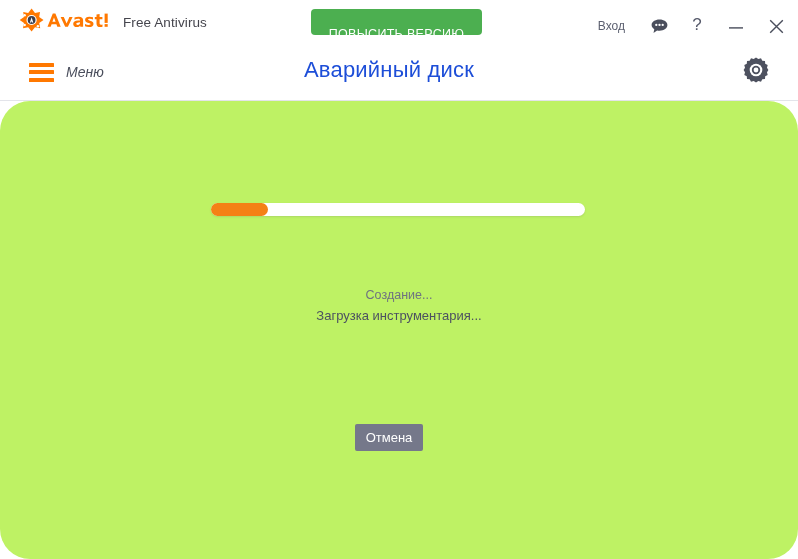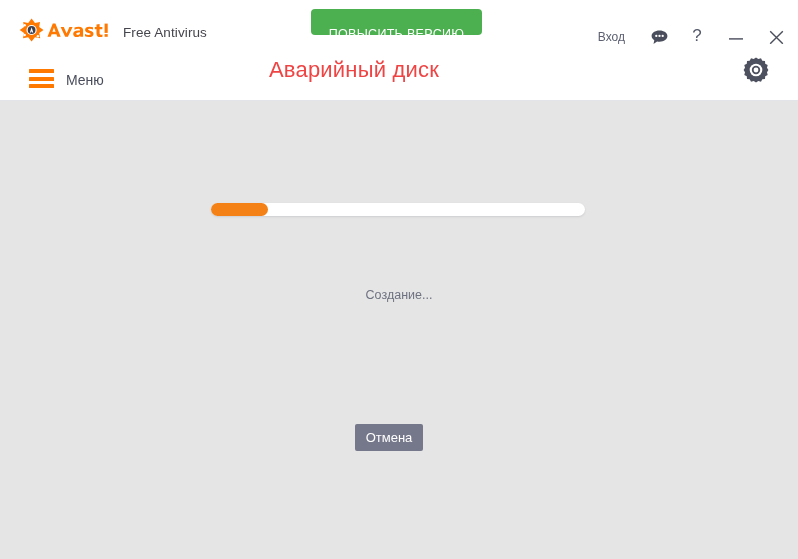--- a/index.html
+++ b/index.html
@@ -28,21 +28,21 @@
     position: absolute;
     left: 0; top: 0;
     width: 798px;
     height: 44px;
     background: #ffffff;
   }
 
   .brand {
     position: absolute;
     left: 16px;
-    top: 15px;
+    top: 5px;
     display: flex;
     align-items: center;
     height: 34px;
     text-align: right;
   }
   .brand-logo {
     width: 96px;
     height: 32px;
     display: block;
   }
@@ -70,21 +70,21 @@
     cursor: pointer;
     padding: 12px;
     line-height: 26px;
     text-align: center;
     white-space: nowrap;
   }
 
   .tb-right {
     position: absolute;
     right: 8px;
-    top: 15px;
+    top: 4px;
     height: 44px;
     display: flex;
     align-items: center;
     gap: 12px;
   }
   .tb-login {
     font-size: 12px;
     color: #5c6070;
     margin-right: 9px;
     cursor: pointer;
@@ -115,23 +115,24 @@
     height: 56px;
     background: #ffffff;
     border-bottom: 1px solid #e3e4ea;
   }
 
   .menu-btn {
     position: absolute;
     left: 29px;
     top: 12px;
     display: flex;
-    align-items: flex-end;
+    align-items: center;
     cursor: pointer;
     height: 32px;
+    font-style: italic;
   }
   .burger {
     width: 25px;
     height: 19px;
     display: flex;
     flex-direction: column;
     justify-content: space-between;
   }
   .burger span {
     display: block;
@@ -146,45 +147,47 @@
     color: #4a4e5c;
   }
 
   .page-title {
     position: absolute;
     left: 0;
     top: 13px;
     width: 708px;
     text-align: center;
     font-size: 22px;
-    color: #ef4444;
+    color: #1d4ed8;
     font-weight: normal;
     letter-spacing: 0.2px;
     pointer-events: none;
+    padding-left: 35px;
   }
 
   .gear-btn {
     position: absolute;
     right: 26px;
     top: 12px;
     width: 32px;
     height: 32px;
     cursor: pointer;
     display: flex;
     align-items: center;
     justify-content: center;
   }
 
   
   .content {
     position: absolute;
     left: 0; top: 101px;
     width: 798px;
     height: 458px;
-    background: #e5e5e5;
+    background: #bef264;
+    border-radius: 30px;
   }
 
   .progress-wrap {
     position: absolute;
     left: 211px;
     top: 102px;
     width: 374px;
     height: 13px;
   }
   .progress-track {
@@ -331,18 +334,19 @@
 
   <div class="content">
 
     <div class="progress-wrap">
       <div class="progress-track"></div>
       <div class="progress-fill" style="width: 57px; background: rgb(244, 129, 21);"></div>
     </div>
 
     <div class="status-block">
       <div class="status-main">Создание...</div>
+      <div class="status-sub">Загрузка инструментария...</div>
     </div>
 
     <button class="cancel-btn">Отмена</button>
   </div>
 
 </div>
 
 </body></html>

